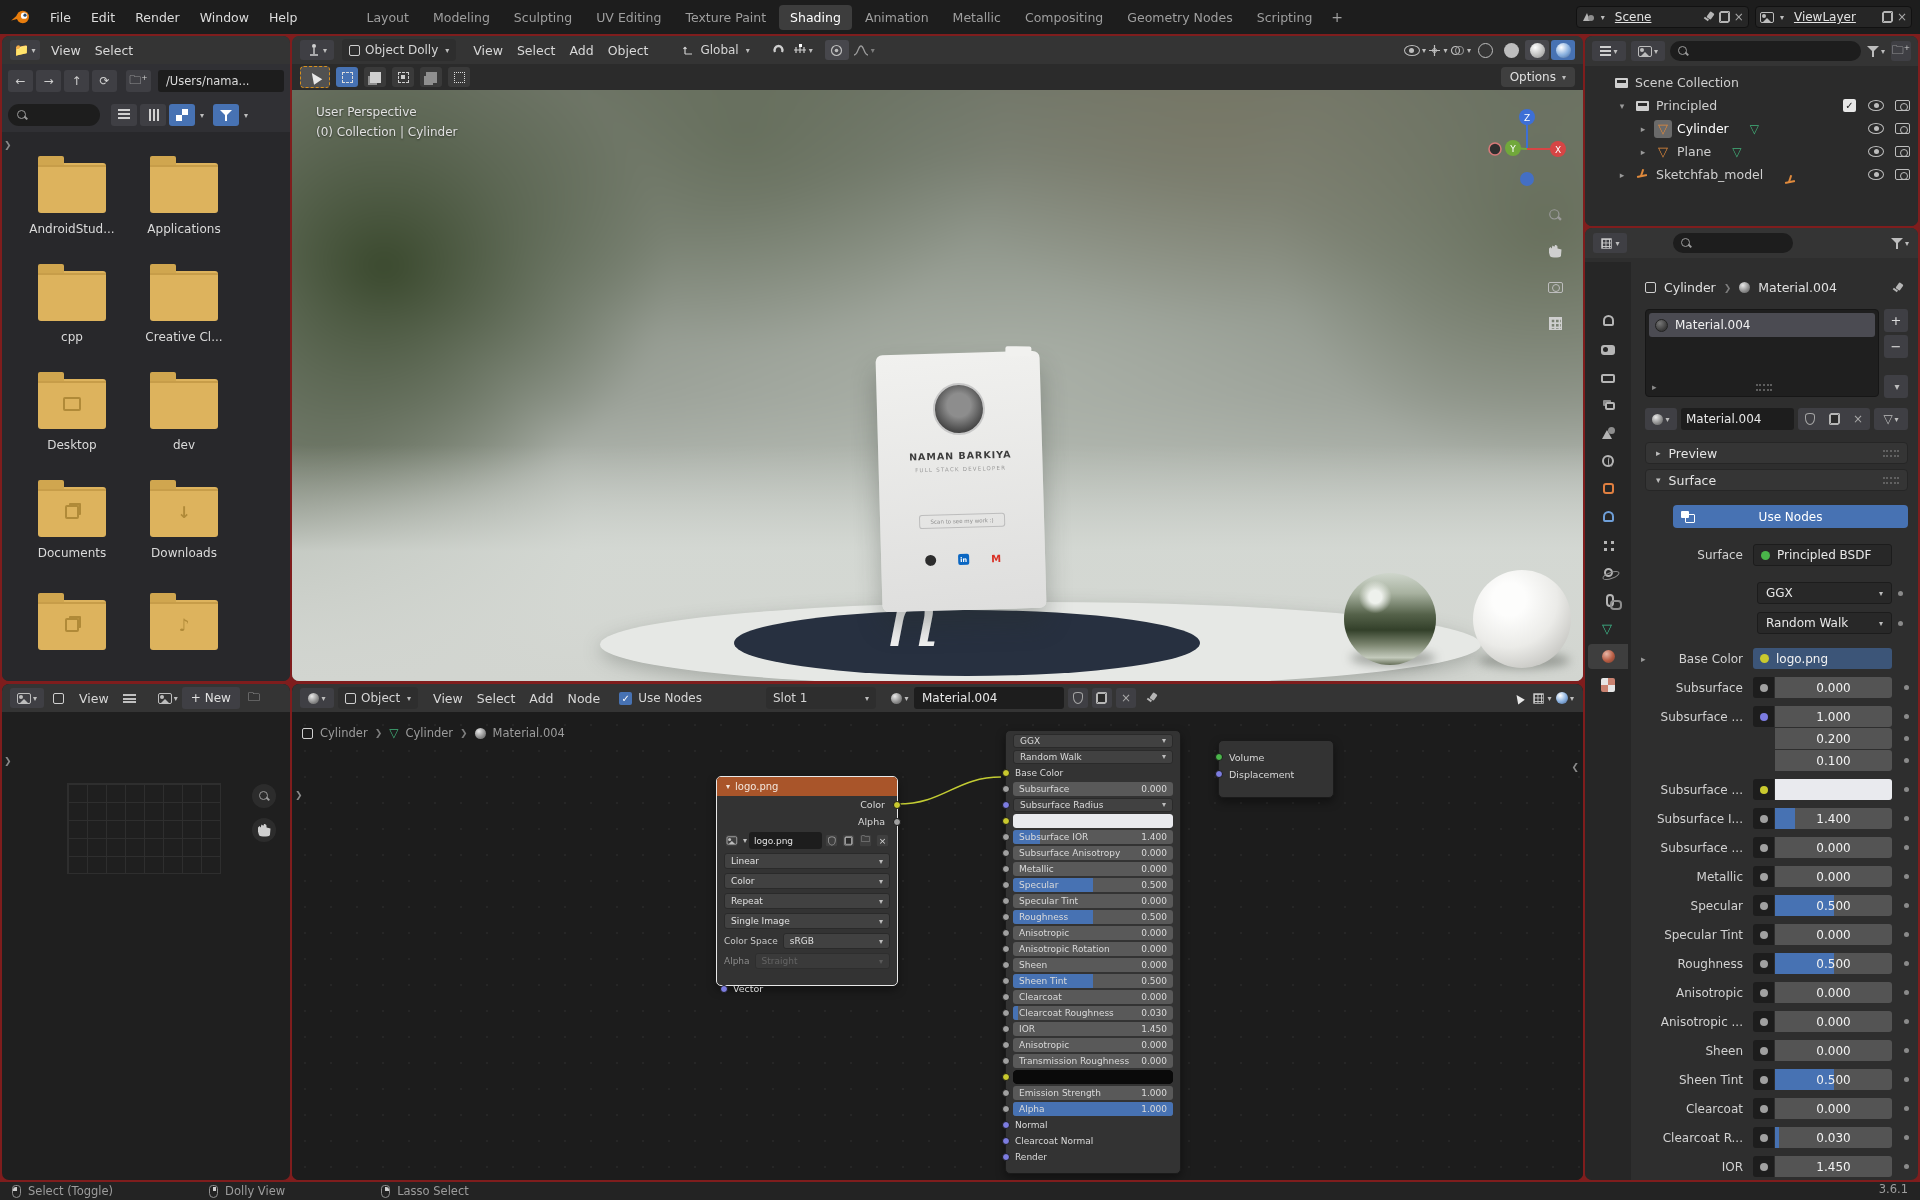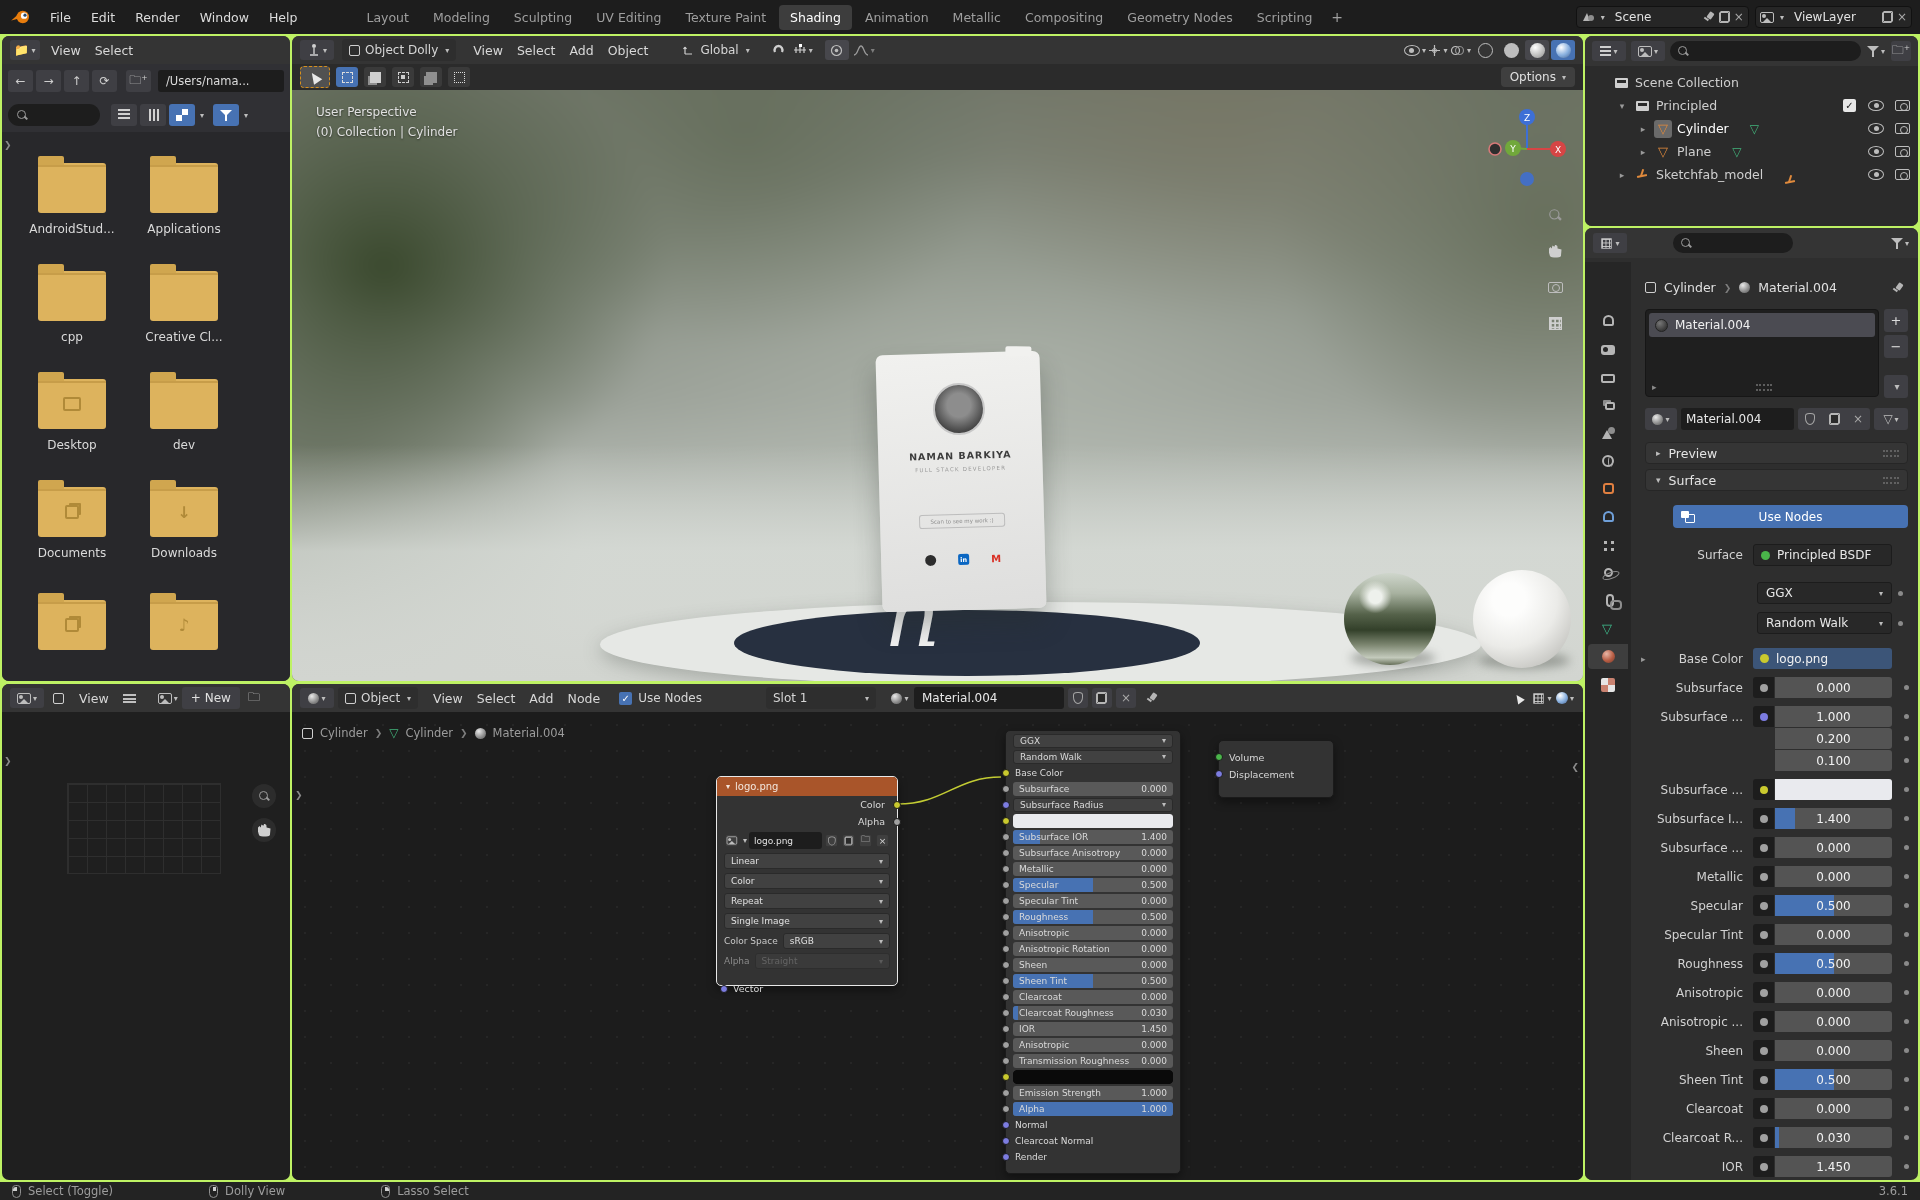--- a/index.html
+++ b/index.html
@@ -1,33 +1,33 @@
 <!DOCTYPE html>
 <html><head>
 <meta charset="utf-8">
 <style>
   *{box-sizing:border-box;margin:0;padding:0;font-family:"DejaVu Sans","Liberation Sans",sans-serif;}
   html,body{width:1920px;height:1200px;background:#0e0e0e;overflow:hidden;}
-  .app{position:relative;width:1920px;height:1200px;background:#bef264;color:#d6d6d6;font-size:12px;}
+  .app{position:relative;width:1920px;height:1200px;background:#7f1d1d;color:#d6d6d6;font-size:12px;}
   .panel{position:absolute;background:#2a2a2a;border-radius:7px;overflow:hidden;}
   .ehdr{height:28px;background:#343434;display:flex;align-items:center;gap:4px;padding:0 8px;flex:none;}
   .menu{color:#d8d8d8;padding:3px 7px;border-radius:3px;font-size:12.5px;white-space:nowrap;}
   .chev{font-size:8px;color:#bdbdbd;margin-left:2px;}
   .ibtn{display:inline-flex;align-items:center;justify-content:center;height:20px;min-width:20px;border-radius:3px;color:#cfcfcf;}
   
   .topbar{position:absolute;left:0;top:0;width:1920px;height:34px;background:#1d1d1d;display:flex;align-items:center;padding:0 8px;}
   .blogo{width:22px;height:16px;margin:0 8px 0 2px;}
   .tmenu{color:#dcdcdc;font-size:12.5px;padding:4px 10px;border-radius:3px;}
   .wstabs{display:flex;align-items:center;margin-left:48px;gap:2px;}
   .wstab{color:#9f9f9f;font-size:12.5px;padding:5px 11px;border-radius:4px;}
   .wstab.active{background:#3d3d3d;color:#fff;}
   .wsplus{color:#9f9f9f;font-size:14px;padding:2px 8px;}
   .topright{margin-left:auto;display:flex;gap:6px;align-items:center;}
   .idblock{display:flex;align-items:center;background:#262626;border:1px solid #111;border-radius:4px;height:22px;padding:0 4px;gap:4px;}
-  .idblock .txt{color:#e2e2e2;font-size:12px;padding:0 6px;min-width:90px;}
+  .idblock .txt{color:#e2e2e2;font-size:12px;padding:0 6px;min-width:90px;text-decoration:underline;}
   .mini{width:14px;height:14px;display:inline-block;}
   
   .mag{position:relative;width:11px;height:11px;display:inline-block;}
   .mag::before{content:"";position:absolute;left:0;top:0;width:7px;height:7px;border:1.5px solid #9a9a9a;border-radius:50%;}
   .mag::after{content:"";position:absolute;left:7px;top:7px;width:4px;height:1.5px;background:#9a9a9a;transform:rotate(45deg);}
   .copyic{position:relative;width:11px;height:12px;display:inline-block;}
   .copyic::before{content:"";position:absolute;left:0;bottom:0;width:8px;height:9px;border:1.2px solid #b5b5b5;border-radius:1px;background:#2a2a2a;}
   .copyic::after{content:"";position:absolute;right:0;top:0;width:8px;height:9px;border:1.2px solid #b5b5b5;border-radius:1px;}
   .xic{color:#a8a8a8;font-size:12px;line-height:1;}
   .shieldic{width:10px;height:12px;display:inline-block;border:1.2px solid #a5a5a5;border-radius:5px 5px 6px 6px/4px 4px 8px 8px;}
@@ -270,21 +270,21 @@
   .pfill{position:absolute;left:0;top:0;bottom:0;background:#4772b3;}
   .pvalue{position:relative;z-index:1;}
   .pswatch{display:none;position:absolute;inset:0;}
   .t-color .pswatch{display:block;}
   .t-image .pfield{background:#3c5578;border-radius:3px;justify-content:flex-start;gap:7px;padding:0 7px;}
   .pimgdot{display:none;width:9px;height:9px;border-radius:50%;background:#c9c92e;z-index:1;}
   .t-image .pimgdot{display:block;}
   .prow .pdecor{right:-1px;top:8px;}
   .prow.cont .ptoggle{visibility:hidden;}
   
-  .statusbar{position:absolute;left:0;top:1182px;width:1920px;height:18px;background:#232323;display:flex;align-items:center;color:#9d9d9d;font-size:11.5px;padding:0 12px;}
+  .statusbar{position:absolute;left:0;top:1182px;width:1920px;height:18px;background:#232323;display:flex;color:#9d9d9d;font-size:11.5px;padding:0 12px;}
   .keymapitem{display:flex;align-items:center;gap:7px;margin-right:96px;}
   .mouse{width:9px;height:13px;border:1.2px solid #8f8f8f;border-radius:4px 4px 5px 5px;position:relative;}
   .mouse::before{content:"";position:absolute;background:#cdcdcd;top:1px;height:4px;}
   .mouse.left::before{left:0;width:4px;border-radius:3px 0 0 0;}
   .mouse.middle::before{left:3px;width:2.5px;}
   .mouse.right::before{right:0;width:4px;border-radius:0 3px 0 0;}
   .version{margin-left:auto;}
   .vchip{display:flex;align-items:center;background:#2e2e2e;border-radius:4px;height:22px;padding:0 7px;gap:5px;}
 </style>
 </head>

